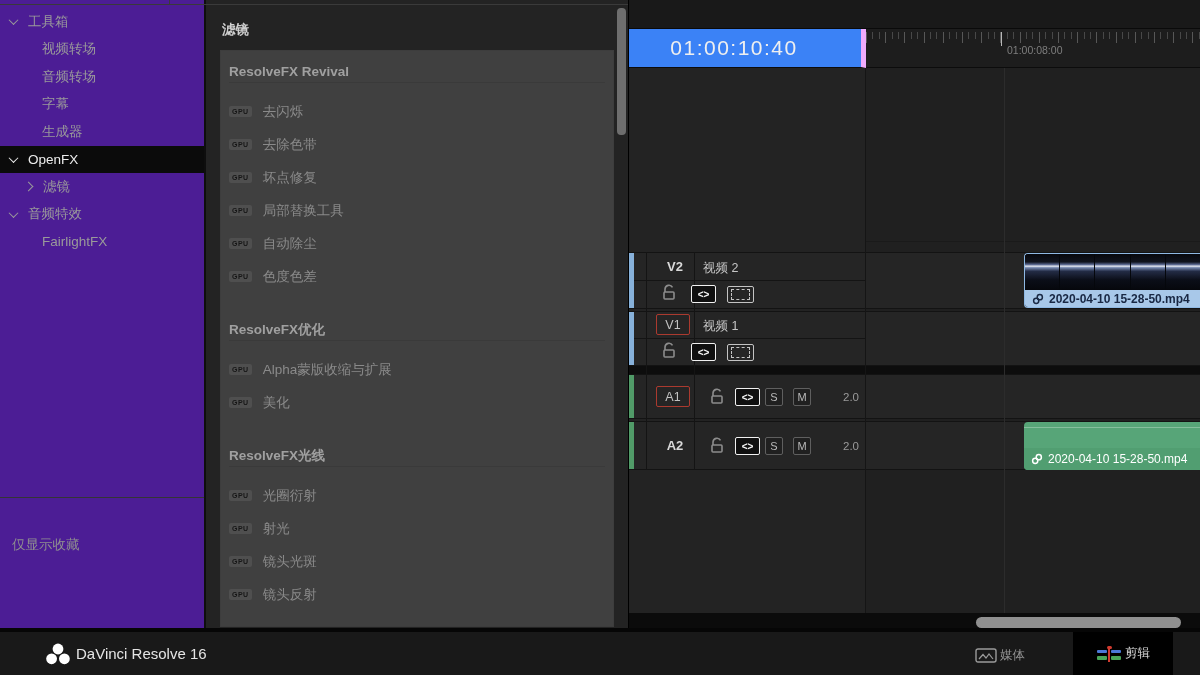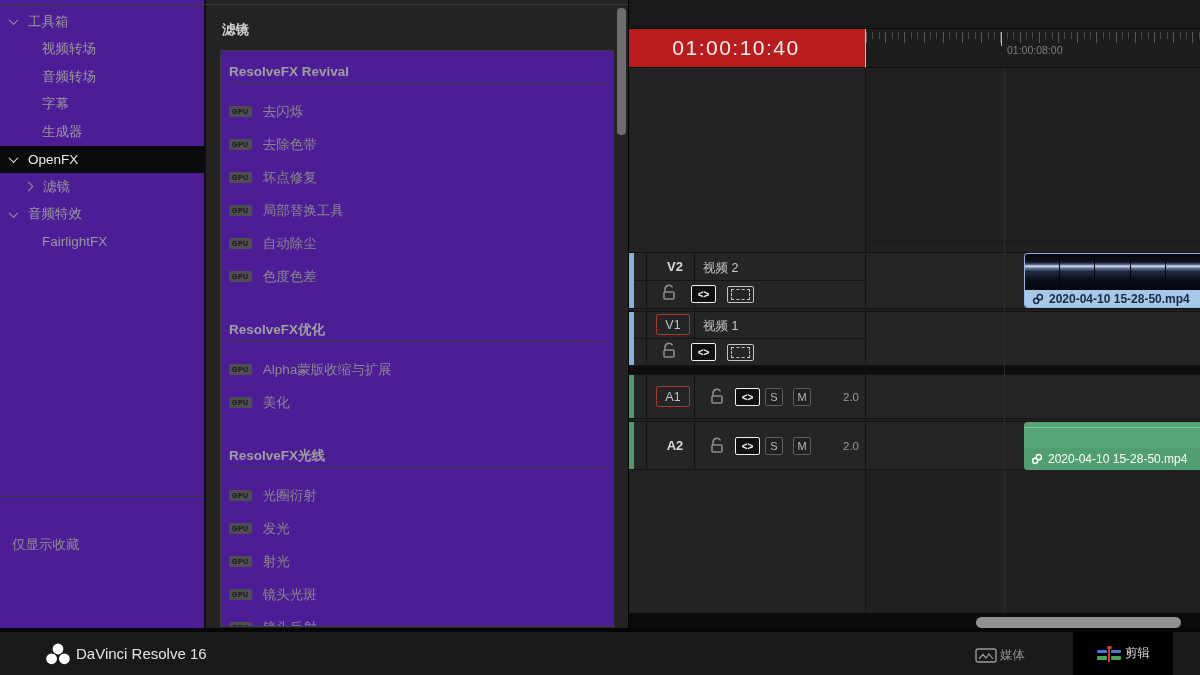--- a/index.html
+++ b/index.html
@@ -19,31 +19,31 @@
   .chev { display:inline-block; width:7px; height:7px; border-right:1.6px solid currentColor; border-bottom:1.6px solid currentColor; flex:none; }
   .chev.down { transform:rotate(45deg) translate(-1px,-1px); margin-left:10px; }
   .chev.right { transform:rotate(-45deg); margin-left:25px; }
   .side-label-1 { margin-left:42px; }
   .side-label-sub { margin-left:11px; }
   .side-divider { position:absolute; left:0; top:497px; width:204px; height:1px; background:#353535; }
   .side-footer { position:absolute; left:12px; top:506px; color:#8f8f8f; font-size:13.5px;margin-top:30px; }
   
   .fxpanel { position:absolute; left:204px; top:0; width:424px; height:632px; background:#232323; border-left:2px solid #0e0e0e; }
   .fx-title { position:absolute; left:16px; top:21px; color:#cfcfcf; font-size:13.5px; font-weight:bold; }
-  .fx-box { position:absolute; left:14px; top:50px; width:394px; height:577px; border:1px solid #3d3d3d; background:#4c1d95; overflow:hidden; }
+  .fx-box { position:absolute; left:14px; top:50px; width:394px; height:577px; border:1px solid #3d3d3d; background:#404040; overflow:hidden; }
   .fx-section { padding-top:12px; margin-bottom:16px; }
   .fx-sec-head { height:20px; line-height:18px; margin:0 8px; color:#a0a0a0; font-size:13.5px; font-weight:bold; border-bottom:1px solid #3a3a3a; }
   .fx-items { padding-top:12px; }
   .fx-item { height:33px; display:flex; align-items:center; padding-left:8px; color:#8a8a8a; font-size:13.5px; }
   .gpu-badge { background:#4f4f4f; color:#161616; font-size:7px; font-weight:bold; border-radius:2px; padding:2px 3px; margin-right:11px; letter-spacing:.5px; flex:none; }
   .fx-scroll { position:absolute; left:411px; top:8px; width:9px; height:127px; background:#6e6e6e; border-radius:4px; }
   
   .timeline { position:absolute; left:628px; top:0; width:572px; height:632px; background:#222; border-left:1px solid #000; }
   .tl-top { position:absolute; top:0; left:0; right:0; height:29px; background:#191919; border-bottom:1px solid #0a0a0a; }
-  .tc-box { position:absolute; top:29px; left:0; width:237px; height:39px; background:#b91c1c; border-bottom:1px solid #0c0c0c; border-right:1px solid #f0abfc;
+  .tc-box { position:absolute; top:29px; left:0; width:237px; height:39px; background:#3b82f6; border-bottom:1px solid #0c0c0c; border-right:5px solid #f0abfc;
             display:flex; align-items:center; justify-content:center; padding-right:22px;
             color:#efefef; font-size:21px; letter-spacing:1.5px; }
   .ruler { position:absolute; top:29px; left:237px; width:335px; height:39px; background:#1d1d1d; border-bottom:1px solid #0c0c0c; }
   .ticks-a { position:absolute; left:0; top:3px; width:335px; height:7px;
              background:repeating-linear-gradient(90deg,#484848 0,#484848 1px,transparent 1px,transparent 6.4px); }
   .ticks-b { position:absolute; left:0; top:3px; width:335px; height:11px;
              background:repeating-linear-gradient(90deg,#575757 0,#575757 1px,transparent 1px,transparent 19.2px); }
   .tick-major { position:absolute; left:135px; top:3px; width:1px; height:14px; background:#b8b8b8; }
   .ruler-label { position:absolute; left:141px; top:15px; color:#7e7e7e; font-size:10.5px; }
   .hdr-col-bg { position:absolute; left:0; top:68px; width:237px; height:545px; background:#232323; }
@@ -198,24 +198,20 @@
 
       <div class="fx-section">
         <div class="fx-sec-head">ResolveFX光线</div>
         <div class="fx-items">
           <div class="fx-item">
             <span class="gpu-badge">GPU</span>
             <span>光圈衍射</span>
           </div>
           <div class="fx-item">
             <span class="gpu-badge">GPU</span>
-            <span>发光</span>
-          </div>
-          <div class="fx-item">
-            <span class="gpu-badge">GPU</span>
             <span>射光</span>
           </div>
           <div class="fx-item">
             <span class="gpu-badge">GPU</span>
             <span>镜头光斑</span>
           </div>
           <div class="fx-item">
             <span class="gpu-badge">GPU</span>
             <span>镜头反射</span>
           </div>

